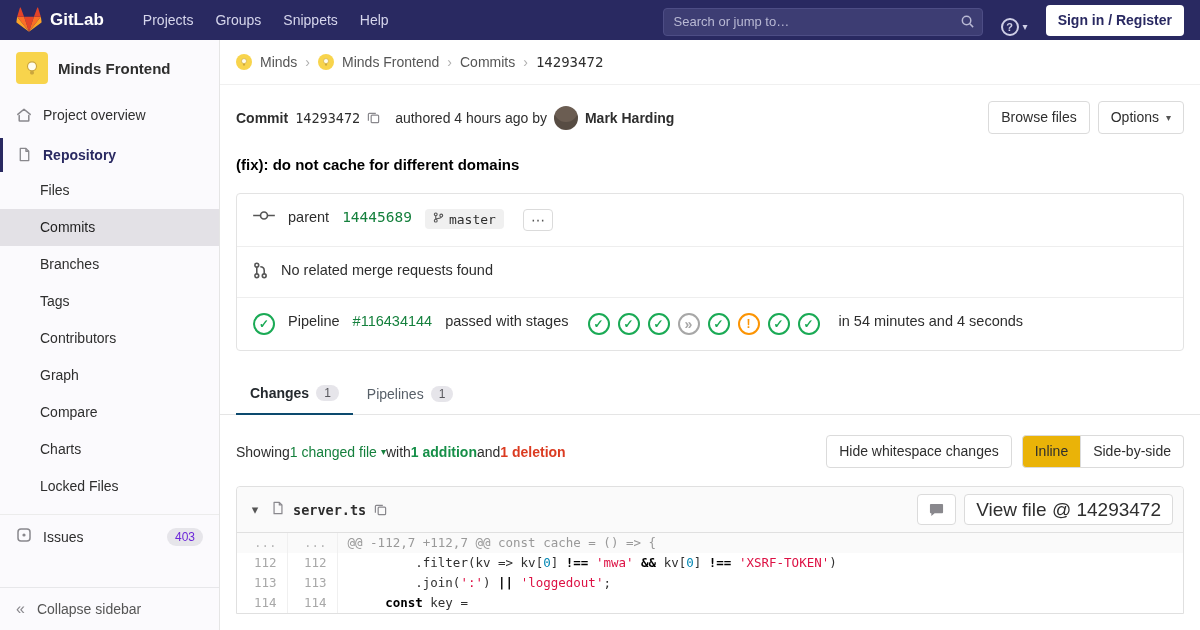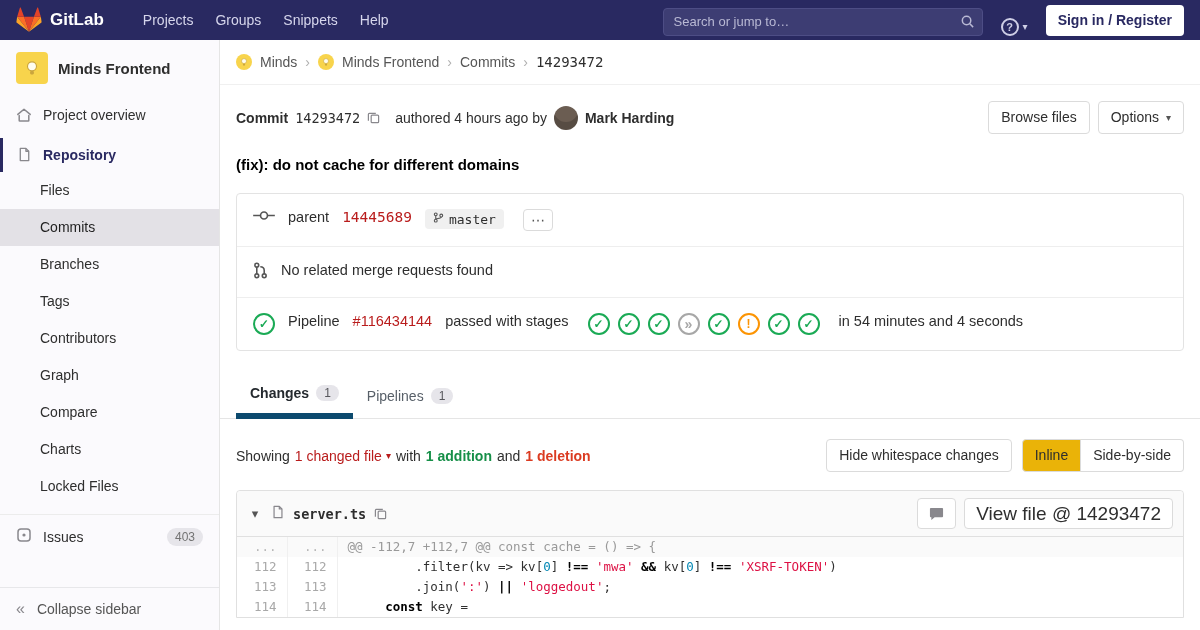--- a/index.html
+++ b/index.html
@@ -36,21 +36,21 @@
   .project-avatar{width:32px;height:32px;border-radius:4px;background:#f8d44c;
     display:flex;align-items:center;justify-content:center;flex:none}
   .project-name{font-weight:600;font-size:15px;color:#2e2e2e}
   .side-link{display:flex;gap:11px;padding:9px 16px;color:#303030}
   .side-link .ic{width:16px;display:flex;justify-content:center;flex:none}
   .repo-head{border-left:3px solid #292961;padding-left:13px;font-weight:600;color:#292961;margin-top:6px}
   .side-sub{display:block;padding:8px 16px 8px 40px;color:#2e2e2e;line-height:21px}
   .side-sub.active{background:#e3e1e6;color:#1f1f1f}
   .nav-divider{border-top:1px solid #ececec;margin-top:9px}
   .issues-row{display:flex;align-items:center;gap:11px;padding:12px 16px}
-  .count-badge{margin-left:auto;background:#e6e5ea;color:#737373;border-radius:10px;
+  .count-badge{margin-left:auto;background:#e6e5ea;color:#6d28d9;border-radius:10px;
     font-size:12px;padding:2px 8px}
   .collapse-row{margin-top:auto;border-top:1px solid #e7e7ea;padding:13px 16px;
     display:flex;align-items:center;gap:12px;color:#555}
   .collapse-glyph{color:#89888d;font-size:16px;line-height:1}
 
   
   .main{position:absolute;top:40px;left:220px;right:0;bottom:0;background:#fff;overflow:hidden}
   .breadcrumb{display:flex;align-items:center;gap:8px;padding:14px 16px;border-bottom:1px solid #f0f0f0;color:#555}
   .crumb-avatar{width:16px;height:16px;border-radius:50%;background:#f8d44c;
     display:flex;align-items:center;justify-content:center;flex:none}
@@ -73,41 +73,41 @@
   .btn-group{display:inline-flex}
   .btn-group .btn{border-radius:0}
   .btn-group .btn:first-child{border-radius:4px 0 0 4px}
   .btn-group .btn:last-child{border-radius:0 4px 4px 0;border-left:none}
 
   .commit-title{padding:22px 16px 0;font-size:15px;font-weight:700;color:#000000}
 
   .commit-box{margin:20px 16px 0;border:1px solid #e3e3e3;border-radius:4px}
   .box-row{display:flex;align-items:flex-start;gap:13px;padding:15px 16px;font-size:14.5px}
   .box-row + .box-row{border-top:1px solid #eee}
-  .link{color:#b91c1c}
+  .link{color:#15803d}
   .ref-pill{display:inline-flex;align-items:center;gap:5px;background:#f0f0f0;
     border-radius:4px;padding:2px 8px;font-size:13px;color:#2e2e2e}
   .ellipsis-btn{background:#fff;border:1px solid #dbdbdb;border-radius:4px;height:22px;
     padding:0 7px;color:#555;font-size:14px;line-height:18px;margin-left:6px}
 
   .ci-icon{width:22px;height:22px;border-radius:50%;border:2px solid;flex:none;
     display:inline-flex;align-items:center;justify-content:center;
     font-size:12px;font-weight:700;line-height:1;background:#fff}
   .ci-passed{color:#1aaa55;border-color:#1aaa55}
   .ci-skipped{color:#a7a7a7;border-color:#a7a7a7;font-size:14px}
   .ci-warning{color:#fc9403;border-color:#fc9403}
   .mini-graph{display:inline-flex;gap:8px;margin:0 6px}
 
   .tabs{display:flex;padding:0 16px;margin-top:22px;border-bottom:1px solid #e5e5e5}
   .tab{display:flex;align-items:center;gap:7px;padding:12px 14px;color:#586069;margin-bottom:-1px}
-  .tab.active{color:#24292e;font-weight:600;border-bottom:6px solid #0c4a6e}
+  .tab.active{color:#24292e;font-weight:600;border-bottom:2px solid #0c4a6e}
   .badge{background:#e6e5ea;color:#57575c;border-radius:10px;font-size:12px;padding:1px 8px;font-weight:400}
 
   .changes-bar{display:flex;align-items:center;padding:20px 16px 0}
-  .changes-summary{display:flex;gap:5px}
+  .changes-summary{display:flex;}
   .cgreen{color:#168f48;font-weight:700}
   .cred{color:#db3b21;font-weight:700}
   .dd{display:inline-flex;align-items:center;gap:4px}
   .changes-actions{margin-left:auto;display:flex;gap:10px}
 
   .diff-file{margin:18px 16px 0;border:1px solid #e0e0e0;border-radius:4px 4px 0 0}
   .diff-header{display:flex;align-items:center;gap:8px;padding:7px 10px;background:#fafafa;
     border-bottom:1px solid #e0e0e0;border-radius:4px 4px 0 0}
   .caret-toggle{color:#555;font-size:13px;width:16px;text-align:center;cursor:pointer}
   .file-name{font-family:"DejaVu Sans Mono",monospace;font-size:13.5px;font-weight:700}

